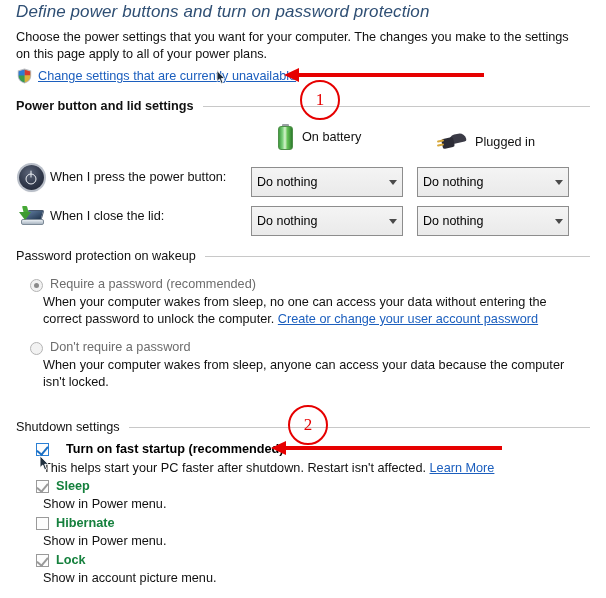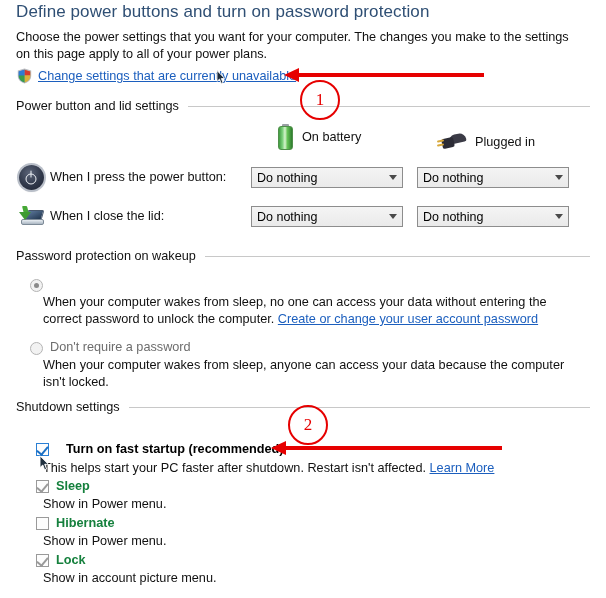--- a/index.html
+++ b/index.html
@@ -20,20 +20,21 @@
 
   
   .page-title {
     position: absolute;
     left: 16px;
     top: 2px;
     font-size: 17px;
     color: #2f4f74;
     letter-spacing: 0.1px;
     white-space: nowrap;
+    font-style: italic;
   }
   .intro {
     position: absolute;
     left: 16px;
     top: 29px;
     width: 566px;
     font-size: 12.7px;
     line-height: 17px;
     color: #111;
   }
@@ -246,21 +247,21 @@
     left: 1px; top: 6px;
     width: 0; height: 0;
     border-left: 6px solid transparent;
     border-right: 6px solid transparent;
     border-top: 8px solid #3e9b30;
   }
 
   
   .combo {
     position: absolute;
-    height: 21px;
+    height: 30px;
     background: linear-gradient(#f4f4f4, #eaeaea);
     border: 1px solid #8d8d8d;
     box-sizing: border-box;
     display: flex;
     align-items: center;
     cursor: default;
   }
   .combo .combo-text {
     flex: 1 1 auto;
     padding-left: 5px;
@@ -433,21 +434,21 @@
   </span>
   <span class="link">Change settings that are currently unavailable</span>
 </div>
 
 <span class="cursor" style="left:216px; top:70px;">
   <svg width="11" height="15" viewBox="0 0 11 15">
     <path d="M1 0.6 L1 11.4 L3.5 9 L5.2 13.4 L7 12.7 L5.3 8.5 L8.7 8.5 Z" fill="#1b2a3a" stroke="#ffffff" stroke-width="0.8"></path>
   </svg>
 </span>
 
-<div class="section" style="top:99px;">
+<div class="section" style="top:99px;font-weight:bold;">
   <span class="section-label">Power button and lid settings</span>
   <span class="section-rule"></span>
 </div>
 
 <div class="col-head" style="left:278px; top:124px;">
   <span class="battery-icon">
     <span class="cap"></span>
       <span class="body"></span>
   </span>
   <span class="col-label">On battery</span>
@@ -513,32 +514,33 @@
     </span>
 </div>
 
 <div class="section" style="top:249px;">
   <span class="section-label">Password protection on wakeup</span>
   <span class="section-rule"></span>
 </div>
 
 <div class="opt-row" style="top:277px;">
   <span class="radio checked"></span>
+  <span class="opt-label">Require a password (recommended)</span>
 </div>
 <div class="opt-desc" style="top:294px;">
   <span>When your computer wakes from sleep, no one can access your data without entering the correct password to unlock the computer. </span><span class="link">Create or change your user account password</span>
 </div>
 
 <div class="opt-row" style="top:340px;">
   <span class="radio"></span>
   <span class="opt-label">Don't require a password</span>
 </div>
 <div class="opt-desc" style="top:357px;">When your computer wakes from sleep, anyone can access your data because the computer isn't locked.</div>
 
-<div class="section" style="top:400px;">
+<div class="section" style="top:420px;">
   <span class="section-label">Shutdown settings</span>
   <span class="section-rule"></span>
 </div>
 
 <div class="check-row" style="top:442px;gap:17px;">
   <span class="checkbox active">
       <span class="tick"></span>
     </span>
   <span class="check-label enabled">Turn on fast startup (recommended)</span>
 </div>

